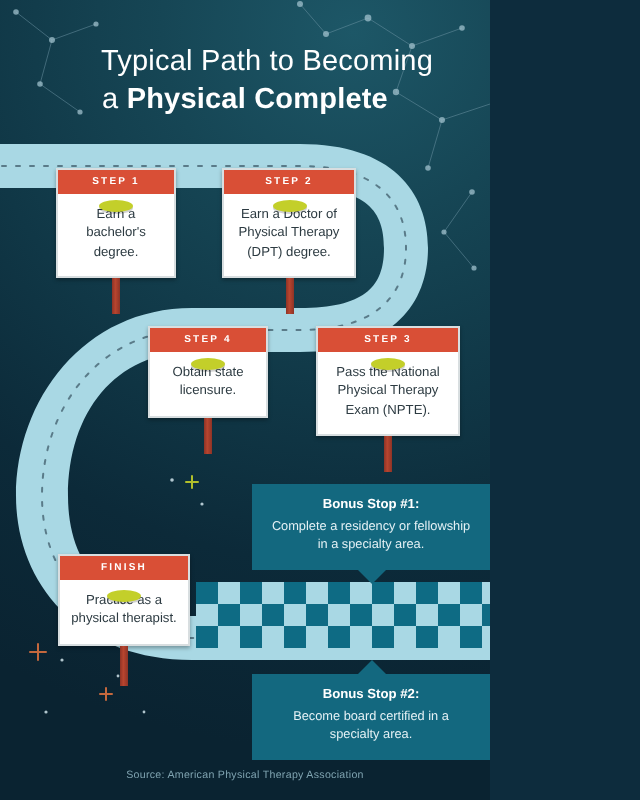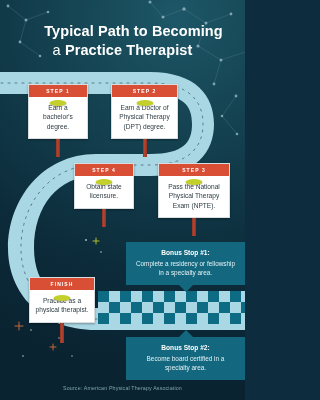--- a/index.html
+++ b/index.html
@@ -32,21 +32,21 @@
     width: 245px;
     text-align: center;
     z-index: 6;
   }
   .title-line {
     color: #ffffff;
     font-size: 14.5px;
     line-height: 19px;
     letter-spacing: 0.1px;
   }
-  .title-line.light { font-weight: 700; padding-left: 22px; }
+  .title-line.light { font-weight: 400; padding-left: 22px; }
   .title-line .strong { font-weight: 700; }
 
   
   .sign {
     position: absolute;
     z-index: 8;
   }
   .sign-board {
     background: #ffffff;
     border: 1px solid #d8dee0;
@@ -229,21 +229,21 @@
       <path d="M19 322 L19 330 M15 326 L23 326"></path>
       <path d="M53 344 L53 350 M50 347 L56 347"></path>
     </g>
     <g stroke="#c3cf2a" stroke-width="1" stroke-linecap="round" opacity="0.9">
       <path d="M96 238 L96 244 M93 241 L99 241"></path>
     </g>
   </svg>
 
   <div class="title-block">
     <div class="title-line light">Typical Path to Becoming</div>
-    <div class="title-line"><span>a </span><span class="strong">Practice Therapist</span></div>
+    <div class="title-line"><span>a </span><span class="strong">Physical Complete</span></div>
   </div>
 
   <div class="sign" style="left:28px; top:84px; width:60px;">
     <div class="sign-board">
       <div class="sign-header">STEP 1</div>
       <div class="sign-body">Earn a bachelor's degree.</div>
     </div>
     <div class="sign-post" style="height:18px;"></div>
     <div class="sign-base" style="top:16px;"></div>
   </div>

